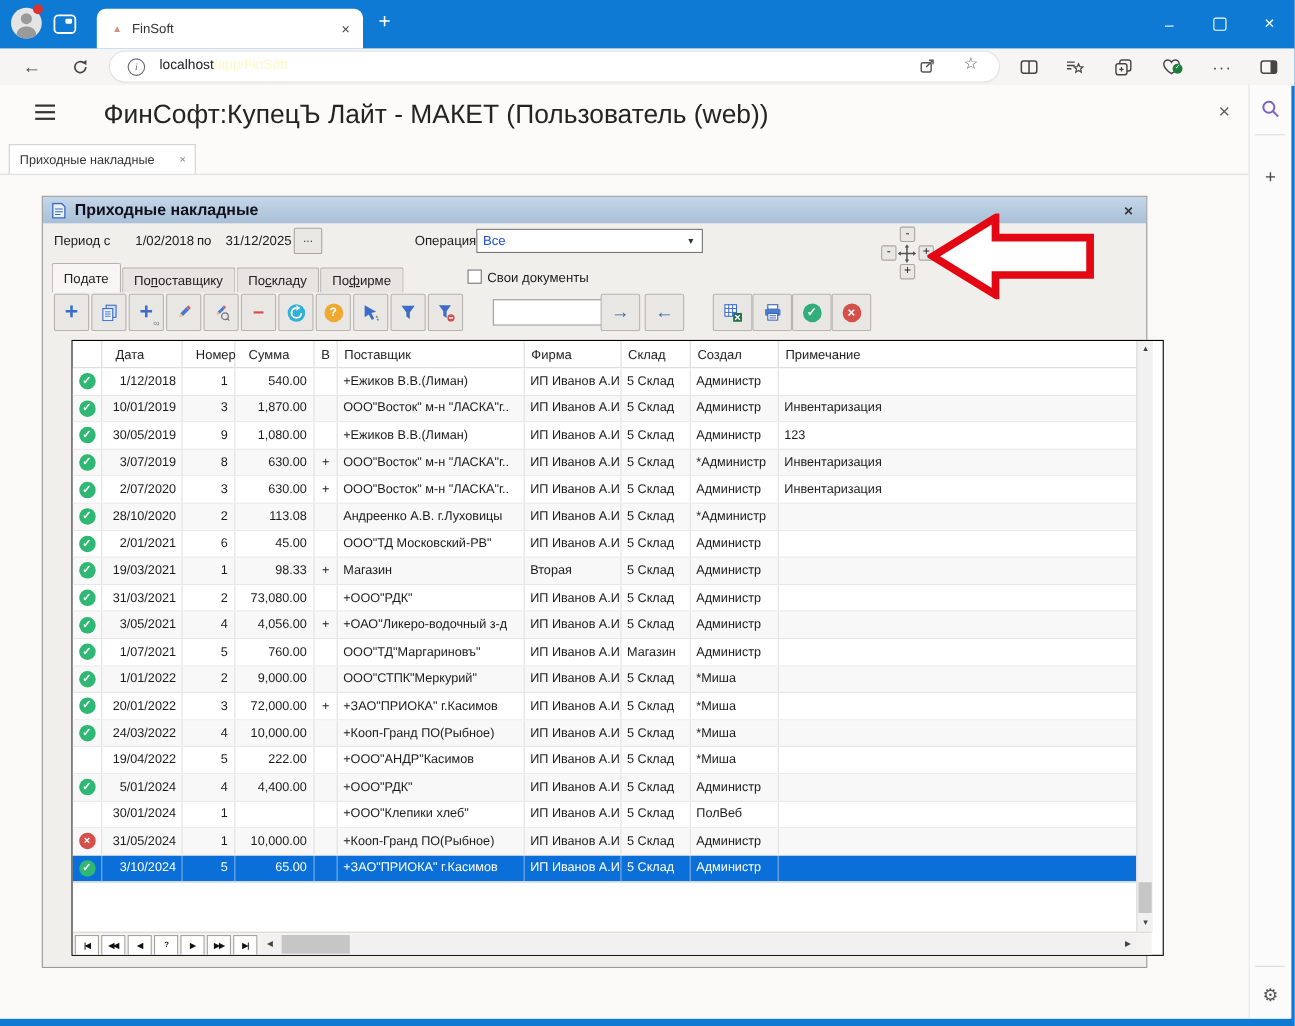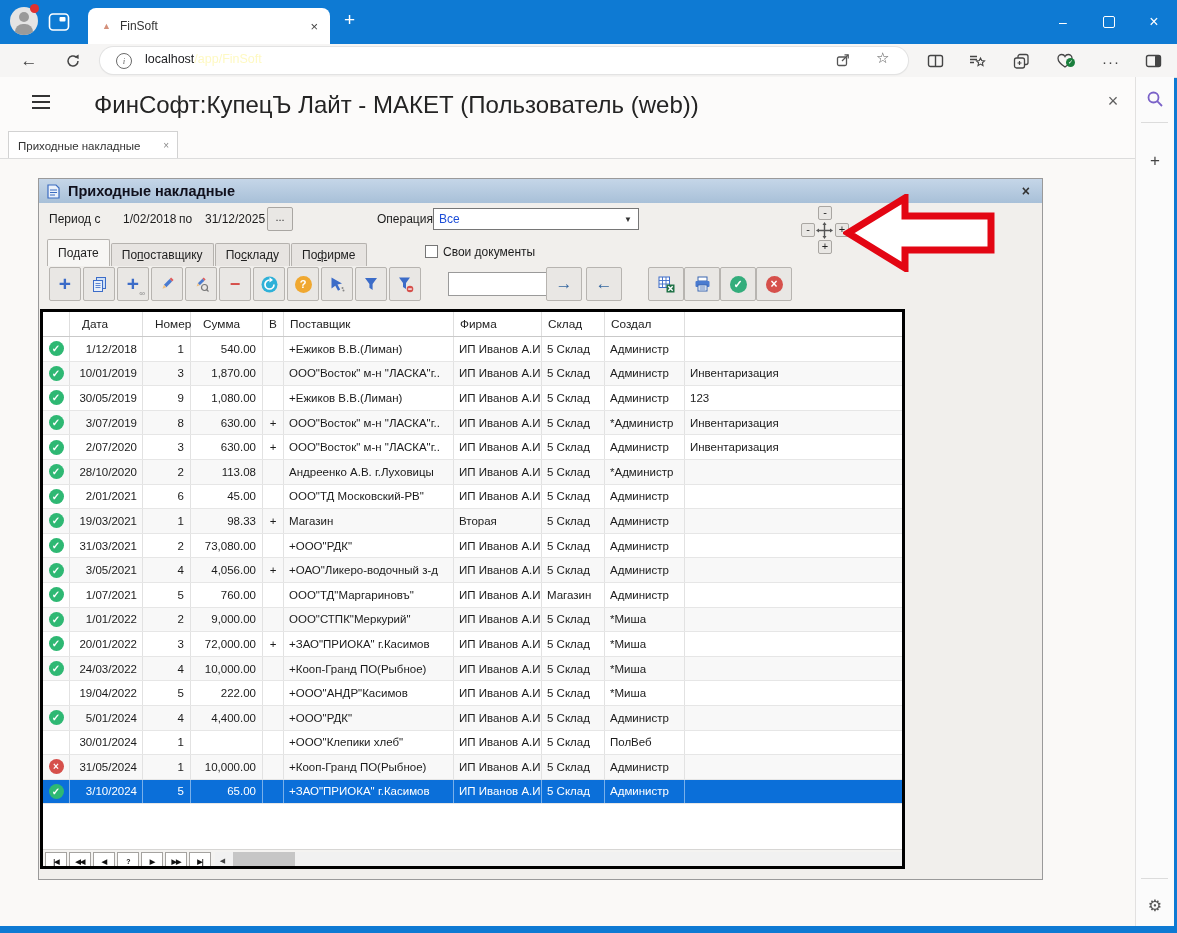--- a/index.html
+++ b/index.html
@@ -90,21 +90,21 @@
   .glyph-arrow{font-size:17px;font-weight:700;color:#35679f}
   .mini-sub{position:absolute;right:3px;bottom:2px;font-size:8px;color:#888}
   .circ{width:17px;height:17px;border-radius:50%;color:#fff;text-align:center;font-weight:700}
   .circ.help{background:#f0a830;font-size:11px;line-height:17px}
   .circ.ok{background:#34ad7c;font-size:11px;line-height:17px}
   .circ.cancel{background:#d6504b;font-size:12px;line-height:16px}
   .tsearch{left:409px;top:93px;width:90px;height:22px;border:1px solid #9a9a9a;background:#fff;font-size:12px;padding:0 4px;box-sizing:content-box}
   .g2a{left:507px;top:88px}.g2b{left:547px;top:88px}
   .g3a{left:609px;top:88px}.g3b{left:645px;top:88px}.g3c{left:681px;top:88px}.g3d{left:717px;top:88px}
   
-  .tbl{left:1px;top:130px;width:865px;height:560px;background:#fff;border:3px solid #000000;box-sizing:border-box;overflow:hidden}
+  .tbl{left:26px;top:130px;width:993px;height:560px;background:#fff;border:1px solid #000000;box-sizing:border-box;overflow:hidden}
   .thead{position:absolute;left:0;top:0;width:967px;height:25px;display:flex;background:#fff;border-bottom:1px solid #c9c9c9;box-sizing:border-box}
   .thc{font-size:11.8px;color:#222;border-right:1px solid #dedede;display:flex;align-items:center;padding-left:6px;box-sizing:border-box}
   .tbody{position:absolute;left:0;top:25px;width:967px;height:512px;background:#fff}
   .trow{display:flex;height:24.6px;border-bottom:1px solid #e6e6e6;box-sizing:border-box;background:#fff}
   .trow.alt{background:#f8f8f8}
   .trow.sel{background:#0b6fd9;color:#fff}
   .trow.sel .tcell{border-right-color:rgba(255,255,255,.45)}
   .tcell{font-size:11.5px;color:inherit;border-right:1px solid #e2e2e2;display:flex;align-items:center;
          padding-left:5px;box-sizing:border-box;white-space:nowrap;overflow:hidden}
   .trow{color:#1b1b1b}.trow.sel{color:#fff}
@@ -405,20 +405,21 @@
     <div class="thead">
         <div class="thc tc0"></div>
         <div class="thc tc1">Дата</div>
         <div class="thc tc2">Номер</div>
         <div class="thc tc3">Сумма</div>
         <div class="thc tc4">В</div>
         <div class="thc tc5">Поставщик</div>
         <div class="thc tc6">Фирма</div>
         <div class="thc tc7">Склад</div>
         <div class="thc tc8">Создал</div>
+        <div class="thc tc9">Примечание</div>
       </div>
     <div class="tbody">
         <div class="trow">
           <div class="tcell tc0">
             <span class="st ok">✓</span>
           </div>
           <div class="tcell tc1">1/12/2018</div>
           <div class="tcell tc2">1</div>
           <div class="tcell tc3">540.00</div>
           <div class="tcell tc4"></div>

